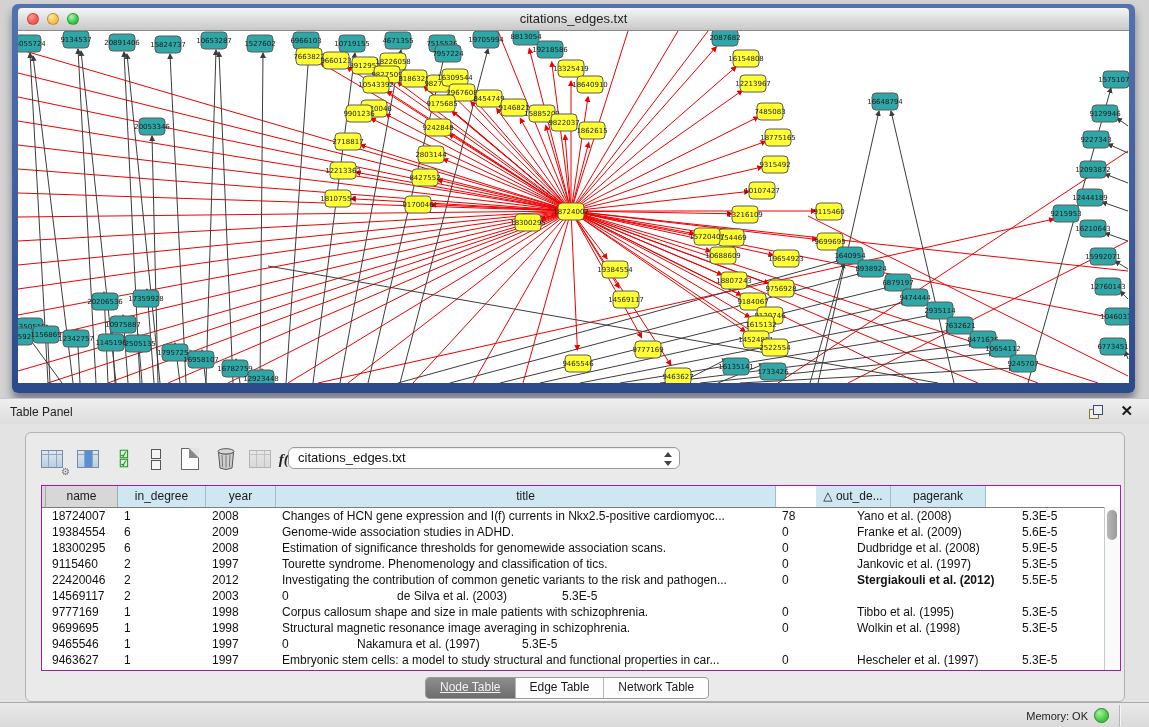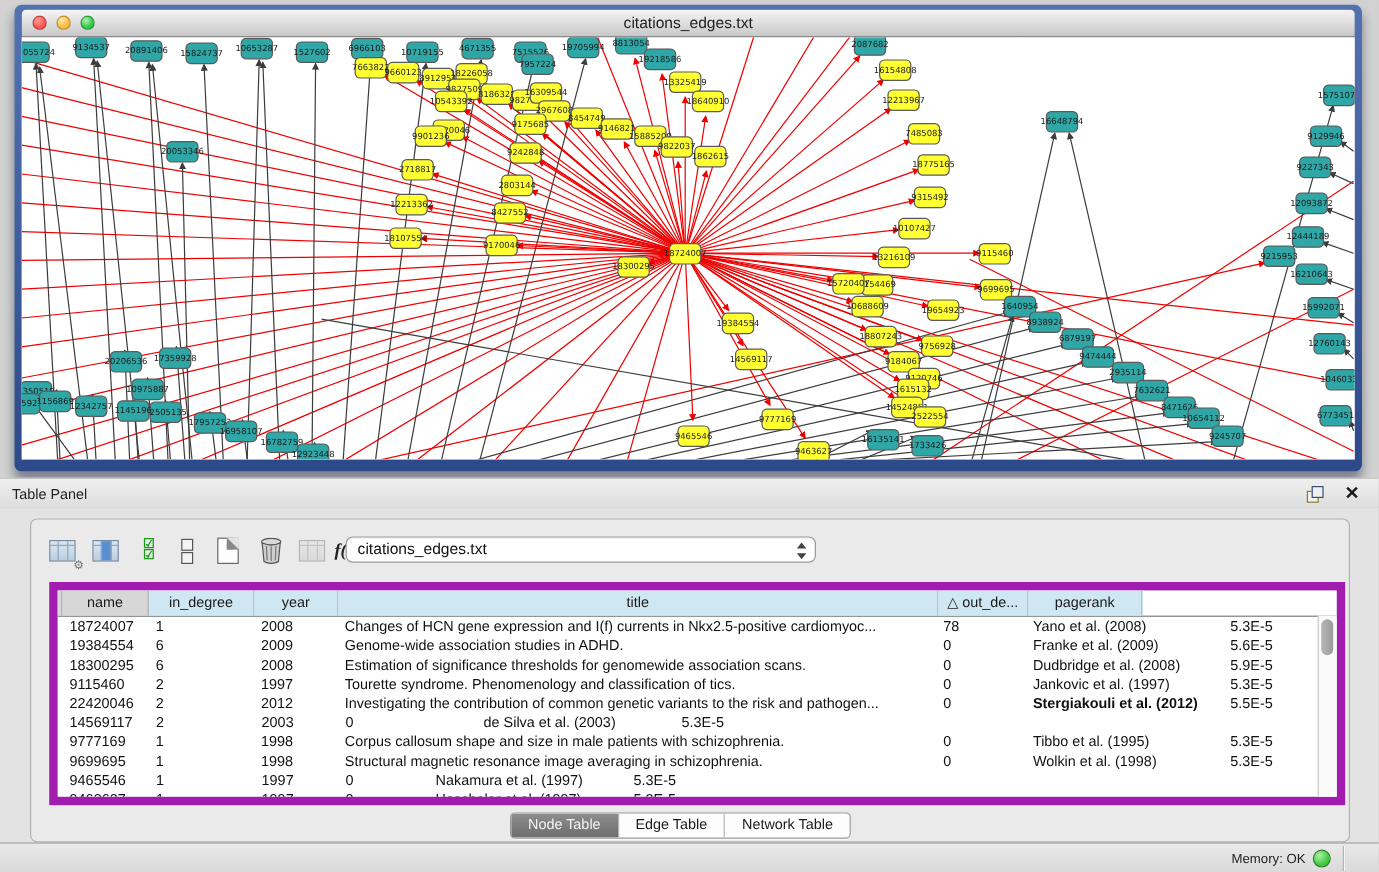--- a/index.html
+++ b/index.html
@@ -42,38 +42,38 @@
     border:1px solid #9a9a9a;border-radius:6px;box-sizing:border-box;font-size:13px;color:#111;
     line-height:20px;padding-left:9px;box-shadow:inset 0 1px 1px rgba(0,0,0,.08);}
   .combo .arrows{position:absolute;right:7px;top:3px;width:8px;height:16px;}
   .combo .arrows i{position:absolute;left:0;width:0;height:0;border-left:4px solid transparent;border-right:4px solid transparent;}
   .combo .arrows .up{top:1px;border-bottom:5px solid #444;}
   .combo .arrows .dn{bottom:1px;border-top:5px solid #444;}
   .fx{font-family:"Liberation Serif",serif;font-style:italic;font-weight:bold;font-size:15px;color:#222;}
 
   
   .table-box{position:absolute;left:15px;top:52px;width:1080px;height:186px;
-    background:#fff;border:7px solid #a21caf;box-sizing:border-box;overflow:hidden;}
+    background:#fff;border:1px solid #a21caf;box-sizing:border-box;overflow:hidden;}
   .thead{display:flex;height:21px;border-bottom:1px solid #7d7d7d;}
   .th{box-sizing:border-box;border-right:1px solid #9fbfd0;background:#cfe7f2;
       font-size:12px;color:#1a1a1a;text-align:center;line-height:20px;overflow:hidden;white-space:nowrap;}
   .th.gray{background:#d7d7d7;border-right:1px solid #a8a8a8;}
   .tbody .tr{display:flex;height:16px;line-height:16px;font-size:12px;color:#111;}
   .td{box-sizing:border-box;padding-left:6px;overflow:hidden;white-space:nowrap;}
   .vscroll{position:absolute;right:0;top:21px;bottom:0;width:15px;background:#fafafa;border-left:1px solid #c9c9c9;}
   .vthumb{position:absolute;left:2px;top:3px;width:10px;height:30px;border-radius:5px;
     background:linear-gradient(90deg,#b7b7b7,#9a9a9a);}
 
   
   .tabbar{position:absolute;left:399px;top:244px;height:20px;display:flex;
     border:1px solid #9b9b9b;border-radius:4px;overflow:hidden;background:#fdfdfd;
     box-shadow:0 1px 0 rgba(255,255,255,.7);}
   .tab{padding:0 14px;font-size:12px;line-height:19px;color:#1a1a1a;border-right:1px solid #b5b5b5;}
   .tab:last-child{border-right:none;}
-  .tab.selected{background:linear-gradient(#8d8d8d,#6e6e6e);color:#f2f2f2;}
+  .tab.selected{background:linear-gradient(#8d8d8d,#6e6e6e);color:#f2f2f2;text-decoration:underline;}
 
   
   .statusbar{position:absolute;left:0;top:702px;width:1149px;height:25px;
     background:linear-gradient(#e9e9e9,#d9d9d9);border-top:1px solid #ababab;}
   .memory{position:absolute;right:40px;top:5px;font-size:11px;color:#222;display:flex;align-items:center;gap:6px;}
   .memdot{width:13px;height:13px;border-radius:50%;border:1px solid #2a7f2a;
     background:radial-gradient(circle at 35% 30%,#a8f0a0,#3ec93e 65%);}
   .status-div{position:absolute;right:28px;top:2px;width:1px;height:21px;background:#b5b5b5;border-right:1px solid #f5f5f5;}
 
   
@@ -742,21 +742,21 @@
       </div>
     </div>
 
     <div class="table-box">
       <div class="thead" id="thead">
           <div class="th gray" style="width: 4px;"></div>
           <div class="th gray" style="width: 72px;">name</div>
           <div class="th" style="width: 88px;">in_degree</div>
           <div class="th" style="width: 70px;">year</div>
           <div class="th" style="width: 500px;">title</div>
-          <div class="th" style="width: 75px;">△ out_de...</div>
+          <div class="th" style="width: 75px; margin-left: 40px;">△ out_de...</div>
           <div class="th" style="width: 95px;">pagerank</div>
         </div>
       <div class="tbody" id="tbody">
           <div class="tr">
             <div class="td" style="width: 4px; padding: 0px;"></div>
             <div class="td" style="width: 72px;">18724007</div>
             <div class="td" style="width: 88px;">1</div>
             <div class="td" style="width: 70px;">2008</div>
             <div class="td" style="width: 500px;">Changes of HCN gene expression and I(f) currents in Nkx2.5-positive cardiomyoc...</div>
             <div class="td" style="width: 75px;">78</div>
@@ -839,20 +839,21 @@
             <div class="td" style="width: 70px;">1997</div>
             <div class="td" style="width: 75px;">0</div>
             <div class="td" style="width: 165px;">Nakamura et al. (1997)</div>
             <div class="td" style="width: 95px;">5.3E-5</div>
           </div>
           <div class="tr">
             <div class="td" style="width: 4px; padding: 0px;"></div>
             <div class="td" style="width: 72px;">9463627</div>
             <div class="td" style="width: 88px;">1</div>
             <div class="td" style="width: 70px;">1997</div>
+            <div class="td" style="width: 500px;">Embryonic stem cells: a model to study structural and functional properties in car...</div>
             <div class="td" style="width: 75px;">0</div>
             <div class="td" style="width: 165px;">Hescheler et al. (1997)</div>
             <div class="td" style="width: 95px;">5.3E-5</div>
           </div>
         </div>
       <div class="vscroll">
         <div class="vthumb"></div>
       </div>
     </div>
 

